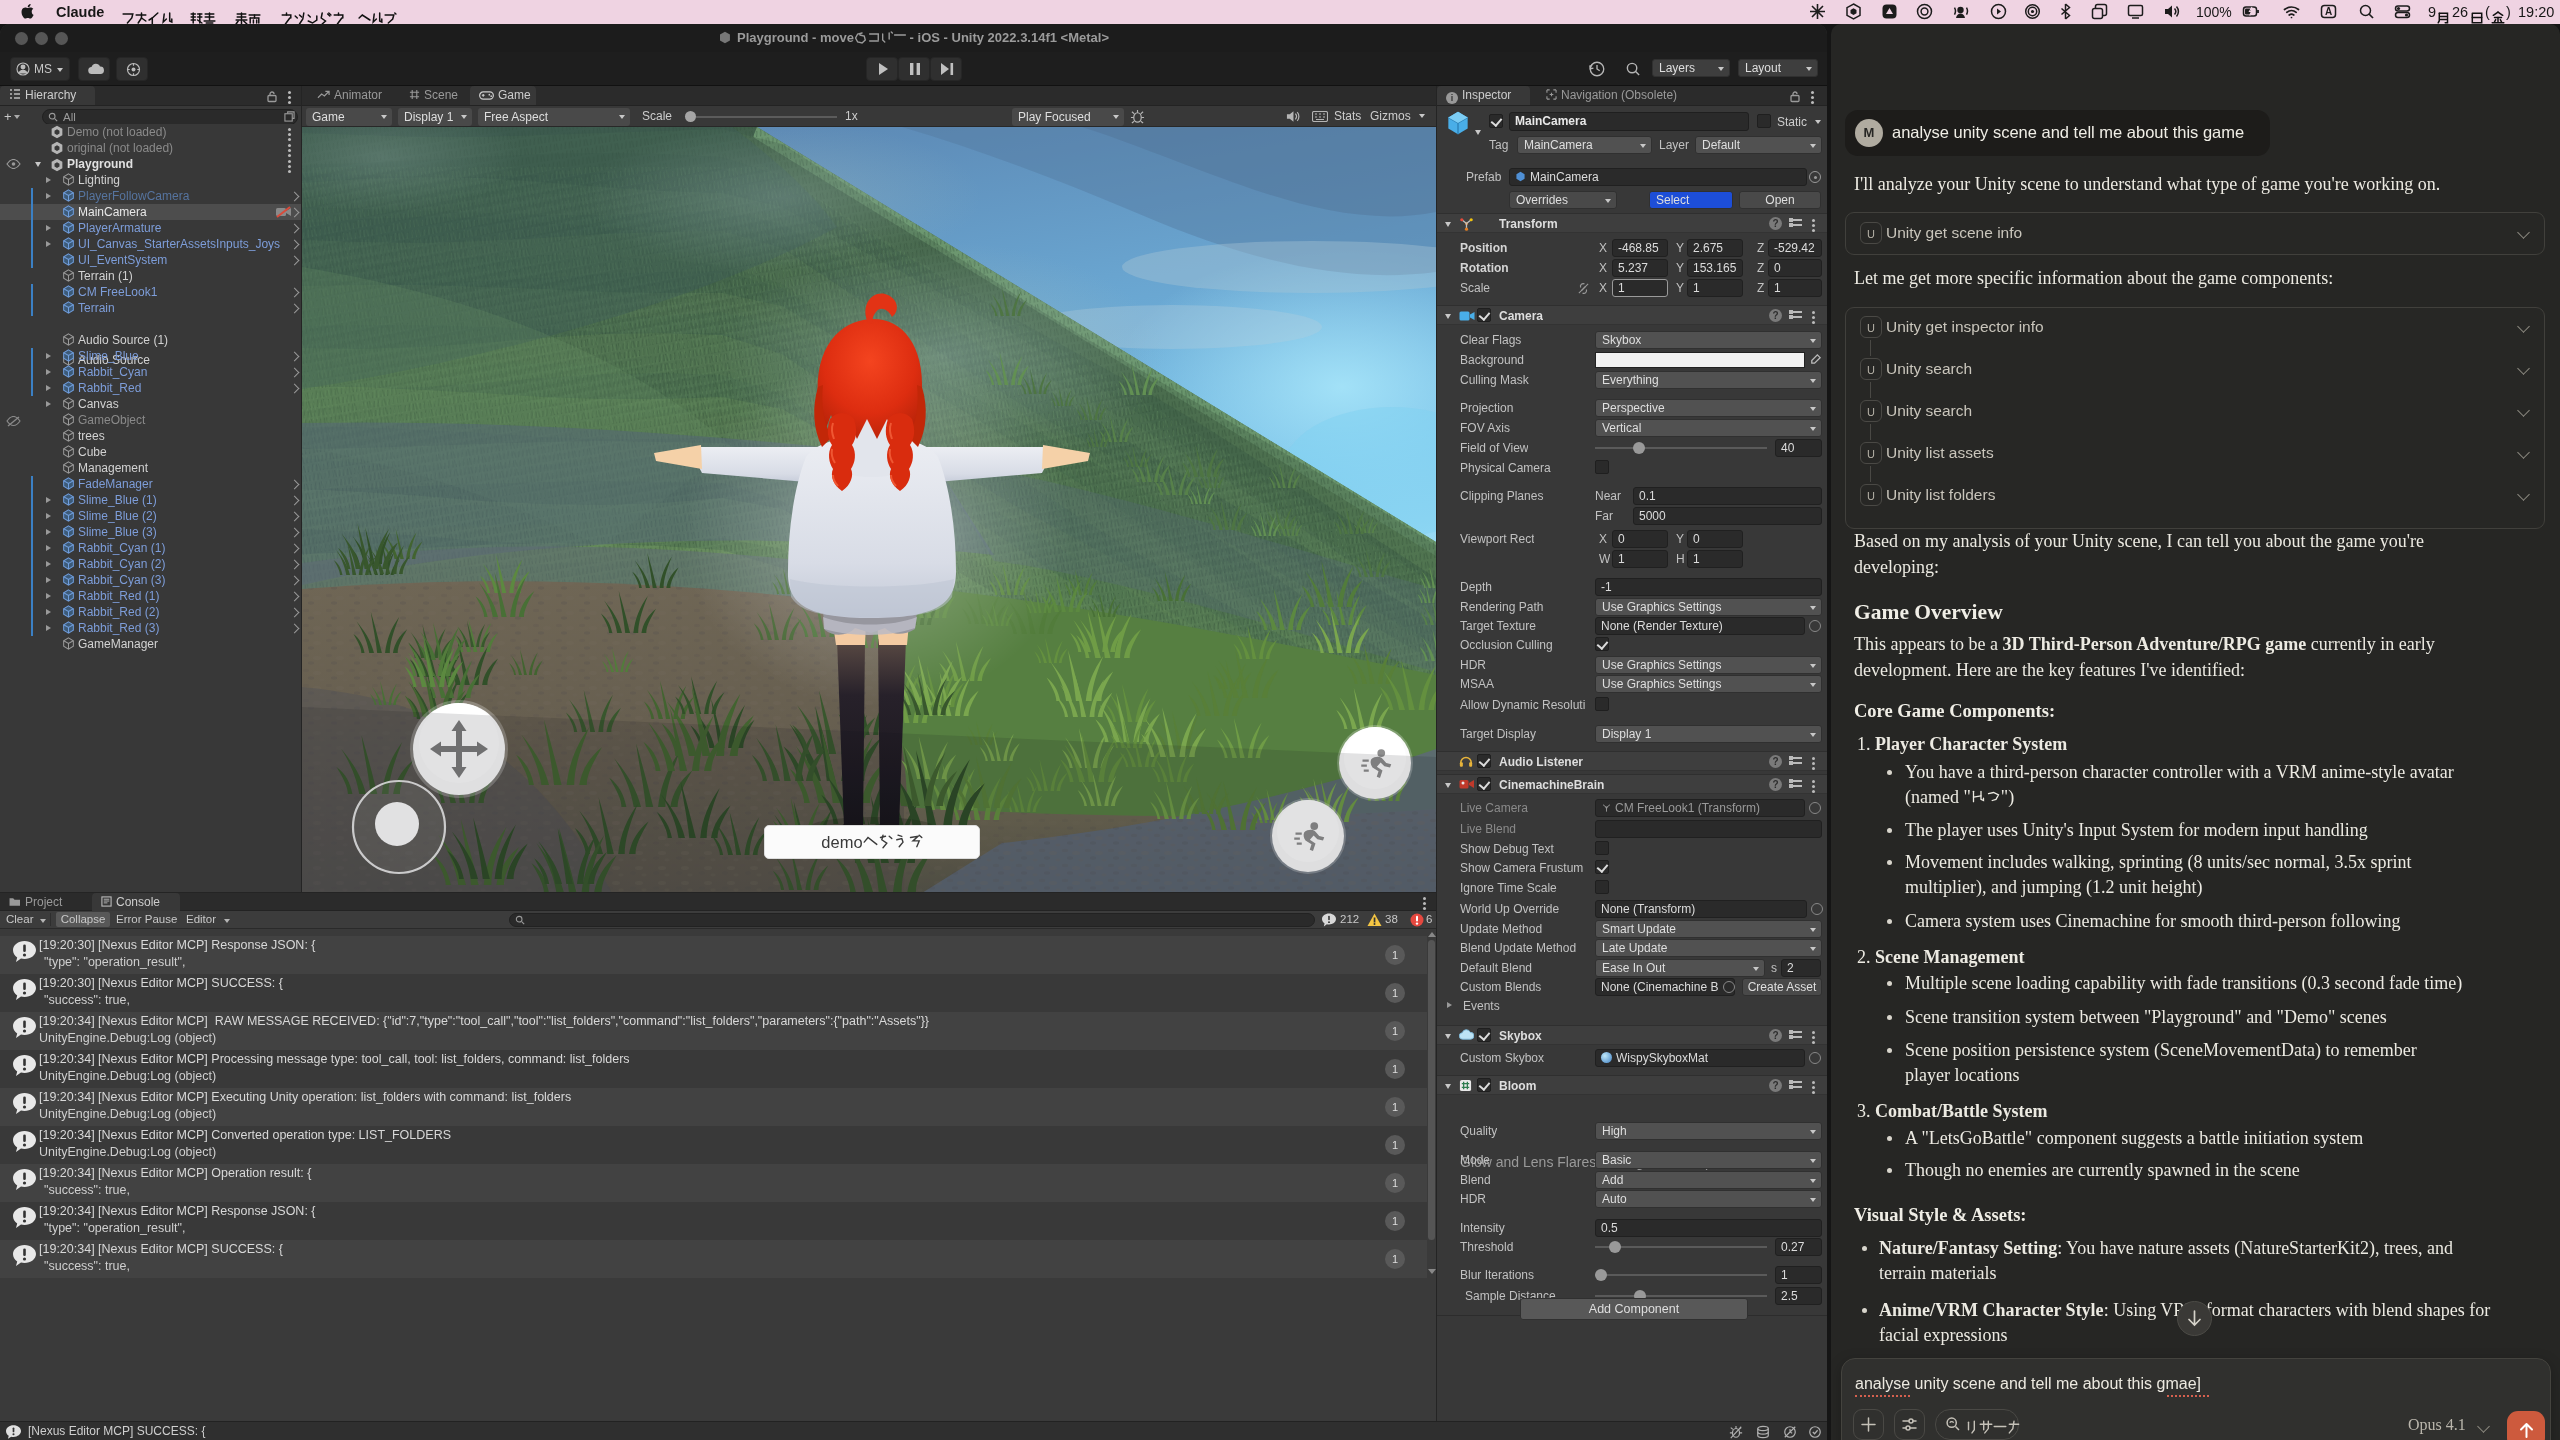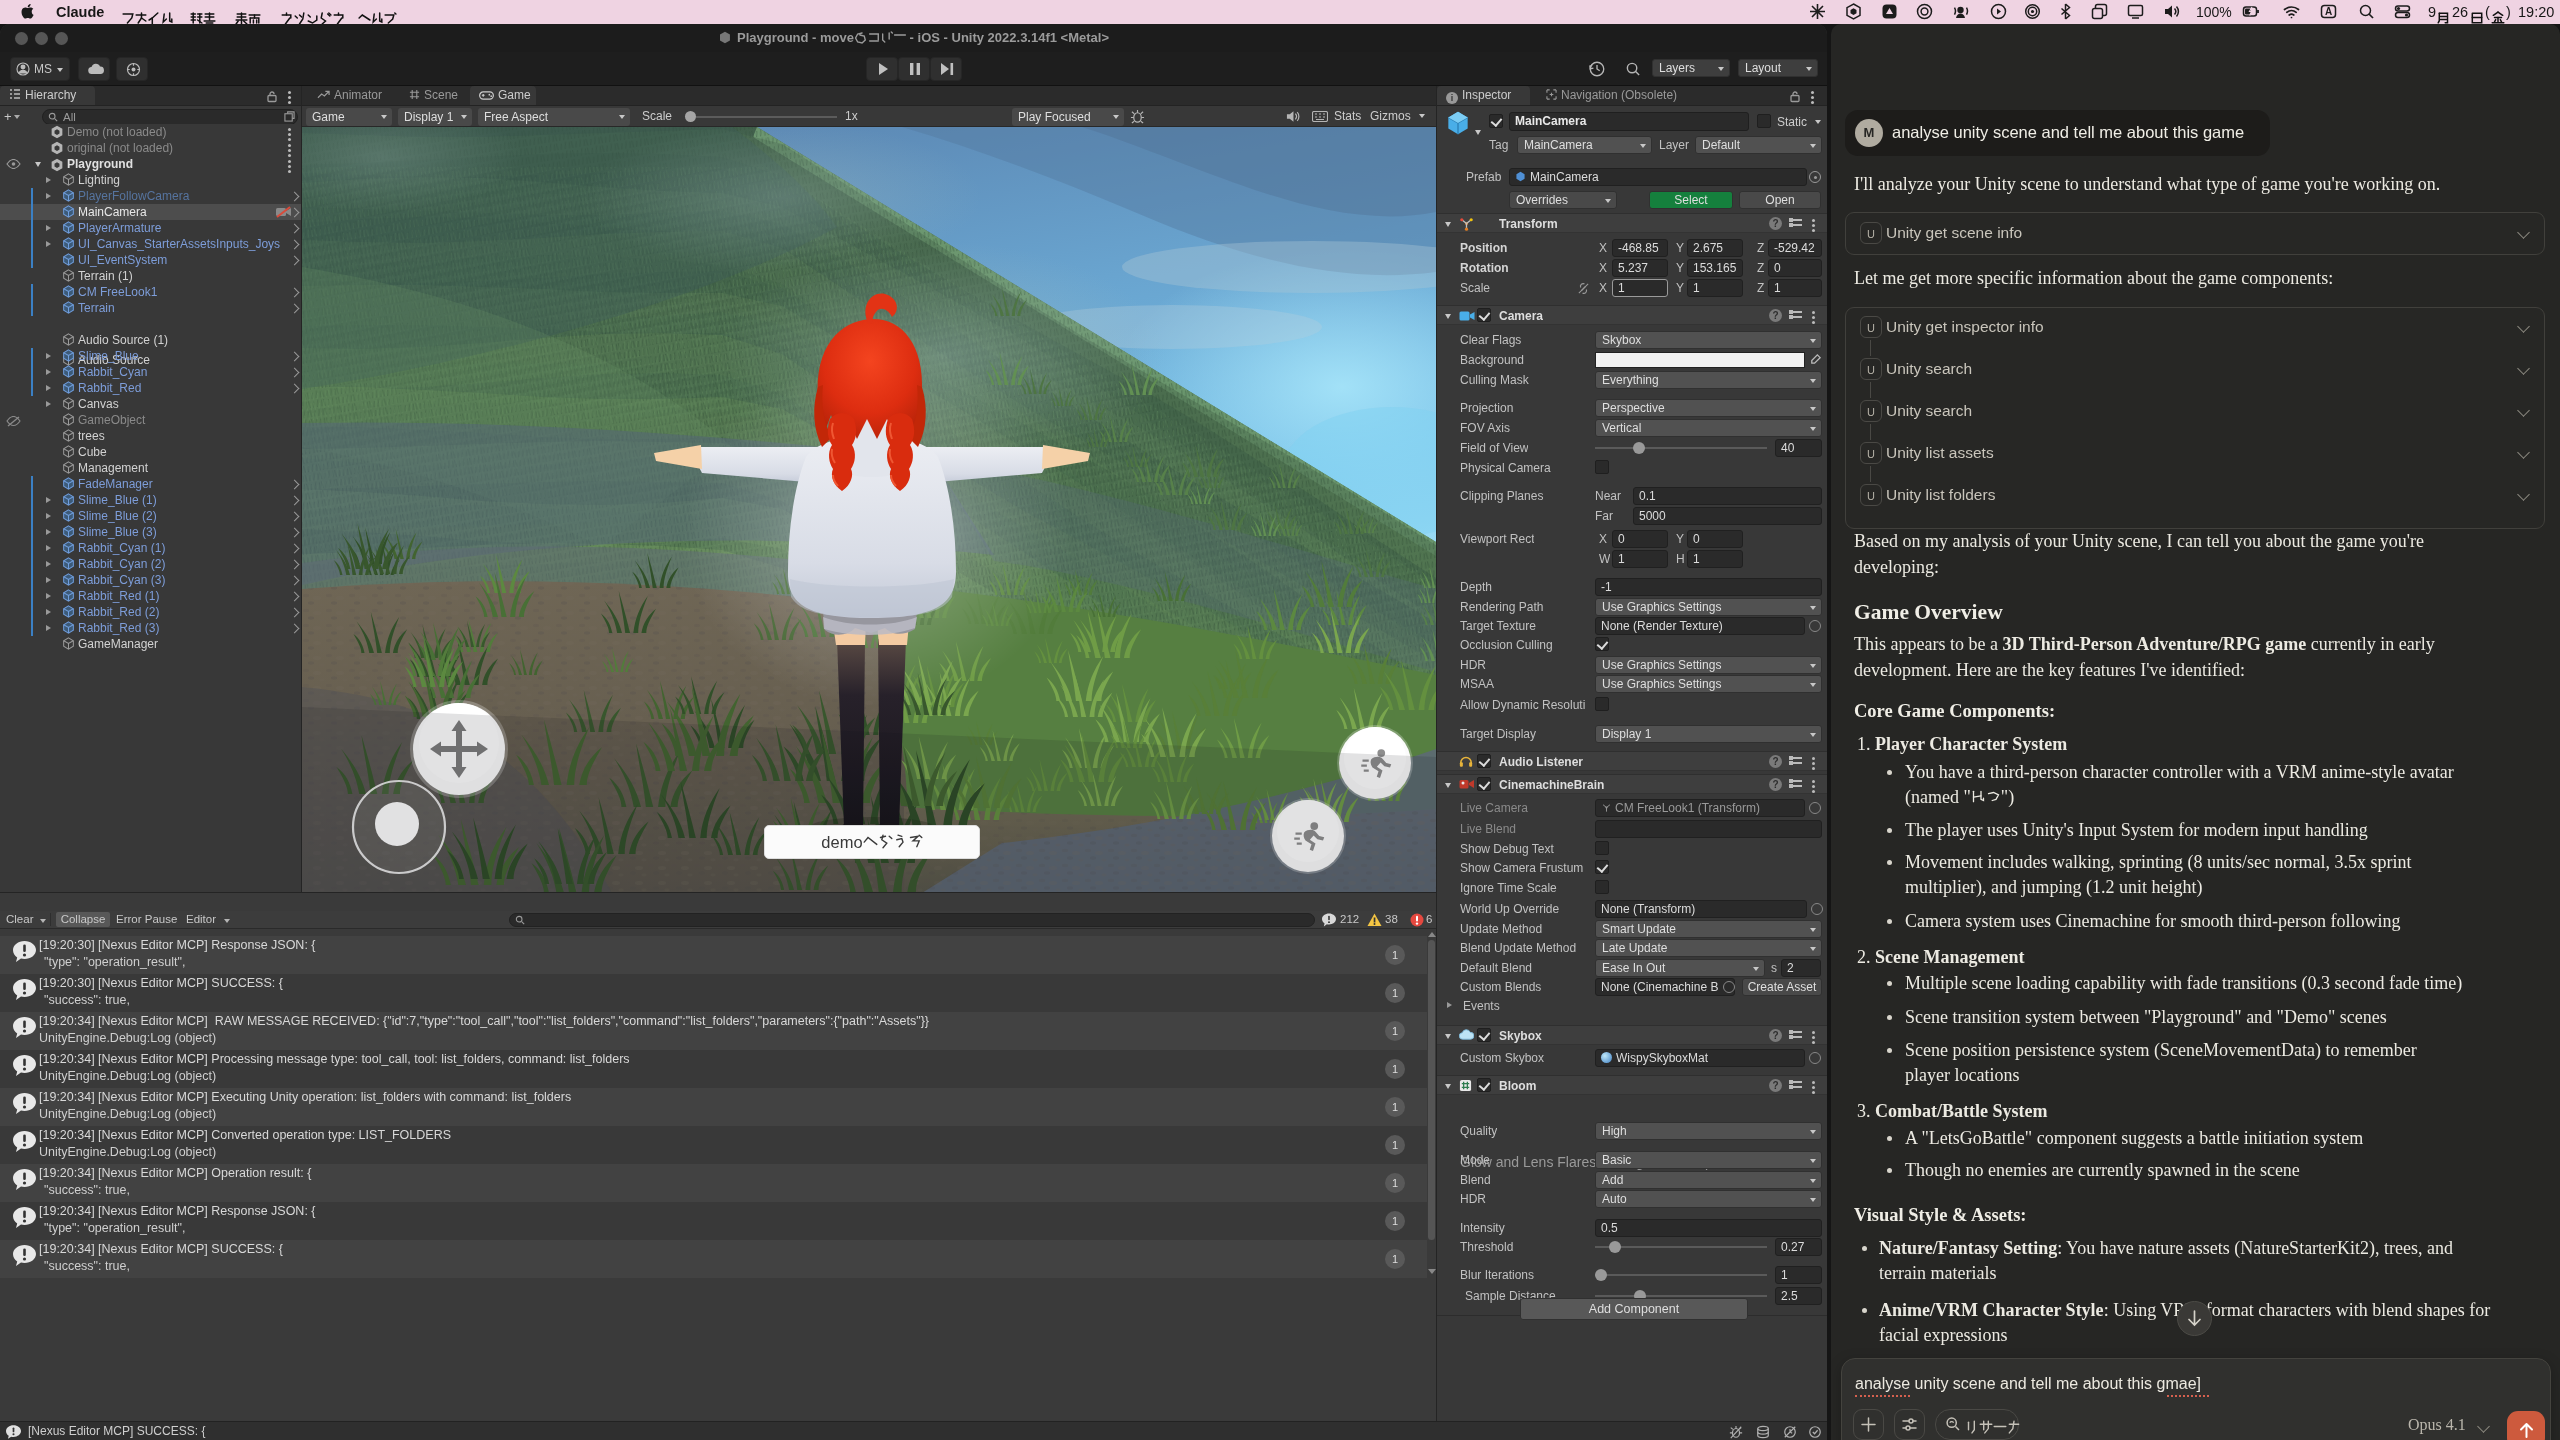--- a/index.html
+++ b/index.html
@@ -1066,21 +1066,21 @@
           <div class="dd" style="left:80px;top:50px;width:135px">MainCamera<span class="cv"></span></div>
           <div class="ilabel" style="left:222px;top:50px;color:#c1c1c1">Layer</div>
           <div class="dd" style="left:258px;top:50px;width:127px">Default<span class="cv"></span></div>
           <div class="ilabel" style="left:29px;top:82px;color:#c1c1c1">Prefab</div>
           <div class="fld" style="left:72px;top:82px;width:298px"><svg width="11" height="11" viewBox="0 0 14 14" style="vertical-align:-1px;margin-right:4px">
               <path d="M7 1l5.2 3v6L7 13 1.8 10V4z" fill="#4f8fd4"></path>
             </svg>MainCamera</div>
           <div class="abs" style="left:372px;top:85px;width:12px;height:12px;border-radius:50%;border:1.4px solid #999"></div>
           <div class="abs" style="left:376.5px;top:89.5px;width:3px;height:3px;border-radius:50%;background:#999"></div>
           <div class="dd" style="left:72px;top:105px;width:108px;background:#494949">Overrides<span class="cv"></span></div>
-          <div class="dd" style="left:212px;top:105px;width:84px;background:#15803d;text-align:center">Select</div>
+          <div class="dd" style="left:212px;top:105px;width:84px;background:#1d4ed8;">Select</div>
           <div class="dd" style="left:302px;top:105px;width:82px;background:#494949;text-align:center">Open</div>
           <div class="sechdr" style="top:127px">
             <div class="foldd" style="left:8px;top:8px"></div>
             <span style="position:absolute;left:22px;top:2px"><svg width="15" height="15" viewBox="0 0 16 16">
                 <circle cx="8" cy="8" r="1.6" fill="#e67e22"></circle>
                 <path d="M8 8L3 4M8 8l5-4M8 8v6" stroke="#c0c0c0" stroke-width="1.4"></path>
                 <circle cx="3" cy="4" r="1.7" fill="#e74c3c"></circle>
                 <circle cx="13" cy="4" r="1.7" fill="#f1c40f"></circle>
                 <circle cx="8" cy="14" r="1.7" fill="#e67e22"></circle>
               </svg></span>
@@ -1297,20 +1297,30 @@
           <div class="fld" style="left:338px;top:1180px;width:47px">1</div>
           <div class="ilabel" style="left:28px;top:1201px;color:#c1c1c1">Sample Distance</div>
           <div class="slider" style="left:158px;top:1209px;width:172px"></div>
           <div class="knob" style="left:197px;top:1204px"></div>
           <div class="fld" style="left:338px;top:1201px;width:47px">2.5</div>
           <div class="abs" style="left:0;top:1229px;width:390px;height:1px;background:#2c2c2c"></div>
           <div class="dd" style="left:83px;top:1212px;width:228px;height:22px;line-height:20px;background:#585858;text-align:center;font-size:12.5px">Add Component</div>
         </div>
       </div>
       <div class="abs" style="left:0;top:869px;width:1436px;height:528px;background:#3a3a3a">
+        <div class="tabstrip" style="left:0;top:0;width:1436px;height:18px;border-bottom:1px solid #232323">
+          <div class="tab inactive" style="left:0;width:88px;height:18px;line-height:18px"><svg width="12" height="10" viewBox="0 0 13 11" style="vertical-align:-1px;margin-right:4px">
+              <path d="M0.5 1.5h4l1.5 1.5h6v6.5h-11.5z" fill="#999"></path>
+            </svg>Project</div>
+          <div class="tab" style="left:92px;width:88px;height:18px;line-height:18px"><svg width="11" height="11" viewBox="0 0 12 12" style="vertical-align:-1px;margin-right:4px">
+              <rect x="1" y="1" width="10" height="10" fill="none" stroke="#bbb" stroke-width="1.2"></rect>
+              <path d="M3 3.5h6M3 5.5h6M3 7.5h4" stroke="#bbb" stroke-width="1"></path>
+            </svg>Console</div>
+          <div class="dots3" style="left:1423px;top:4px"></div>
+        </div>
         <div class="abs" style="left:0;top:18px;width:1436px;height:18px;background:#3c3c3c;border-bottom:1px solid #2a2a2a;font-size:11.5px;color:#c8c8c8">
           <div class="abs" style="left:6px;top:2px">Clear</div>
           <div class="cv abs" style="left:40px;top:8px;border-top:4px solid #b5b5b5;border-left:3.5px solid transparent;border-right:3.5px solid transparent;width:0;height:0"></div>
           <div class="abs" style="left:50px;top:2px;width:1px;height:13px;background:#2e2e2e"></div>
           <div class="abs" style="left:56px;top:1px;width:54px;height:15px;background:#585858;border-radius:2px;text-align:center;line-height:15px">Collapse</div>
           <div class="abs" style="left:116px;top:2px">Error Pause</div>
           <div class="abs" style="left:186px;top:2px">Editor</div>
           <div class="cv abs" style="left:224px;top:8px;border-top:4px solid #b5b5b5;border-left:3.5px solid transparent;border-right:3.5px solid transparent;width:0;height:0"></div>
           <div class="abs" style="left:509px;top:1.5px;width:806px;height:14px;background:#2a2a2a;border:1px solid #222;border-radius:7px"></div>
           <svg class="abs" style="left:515px;top:4px" width="10" height="10" viewBox="0 0 12 12">

